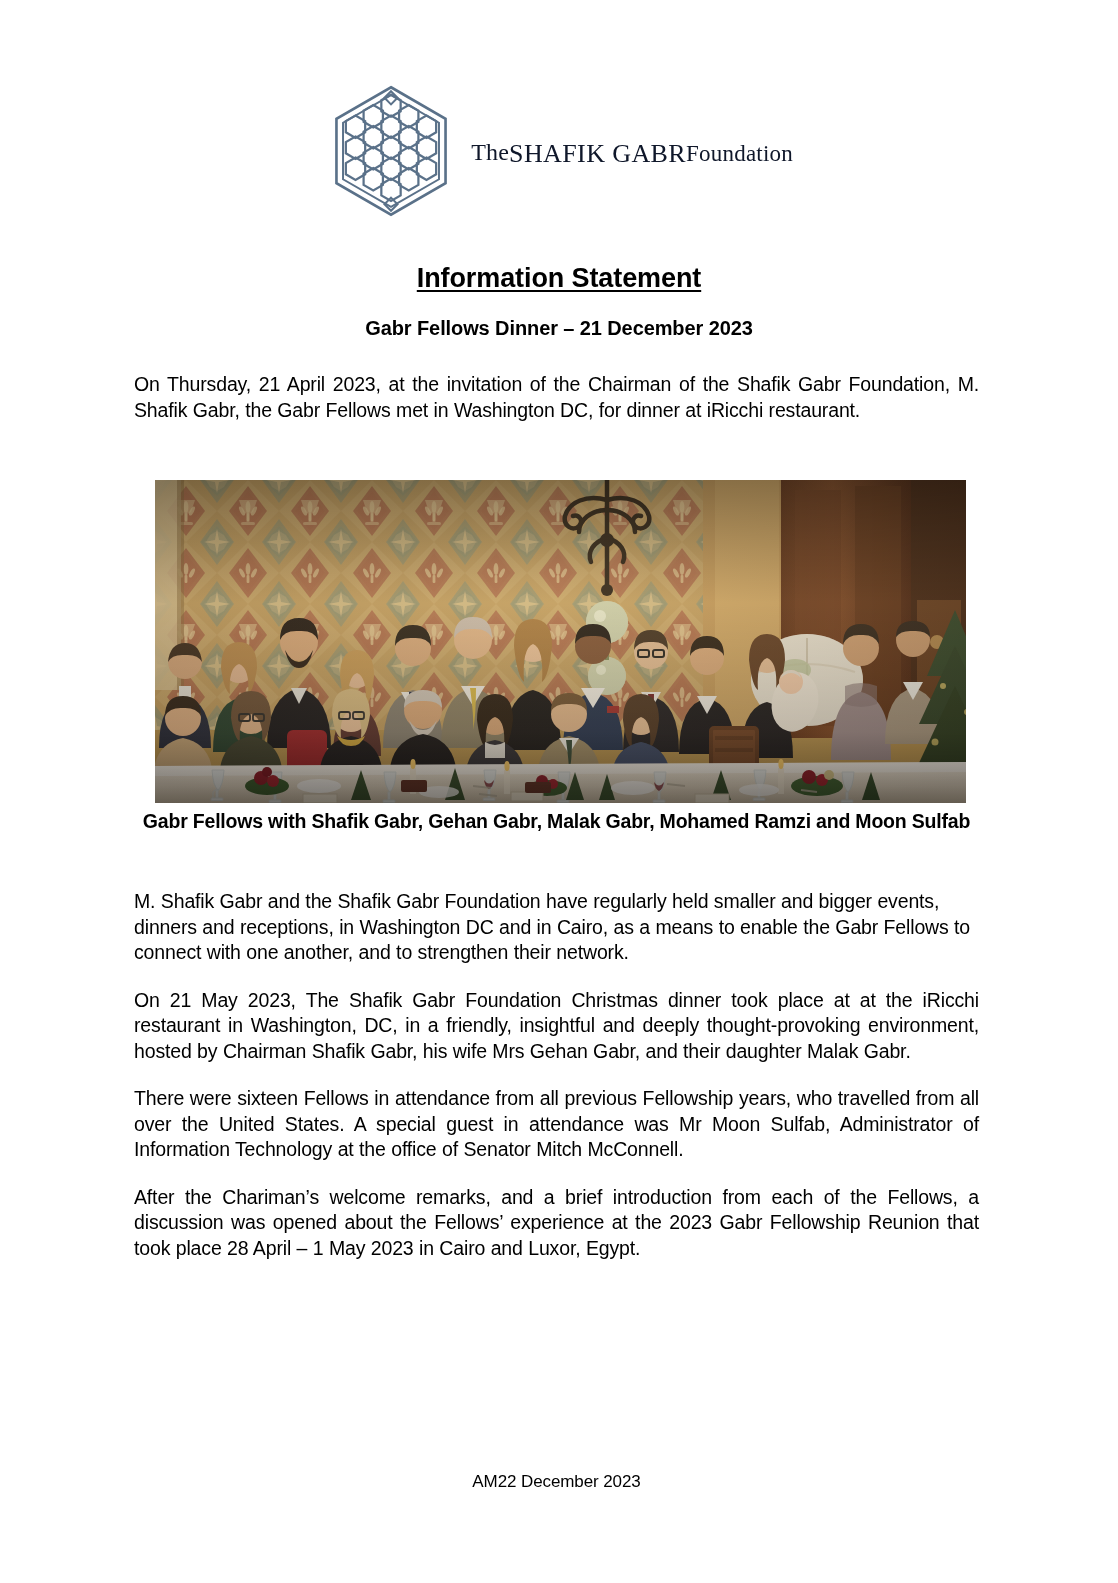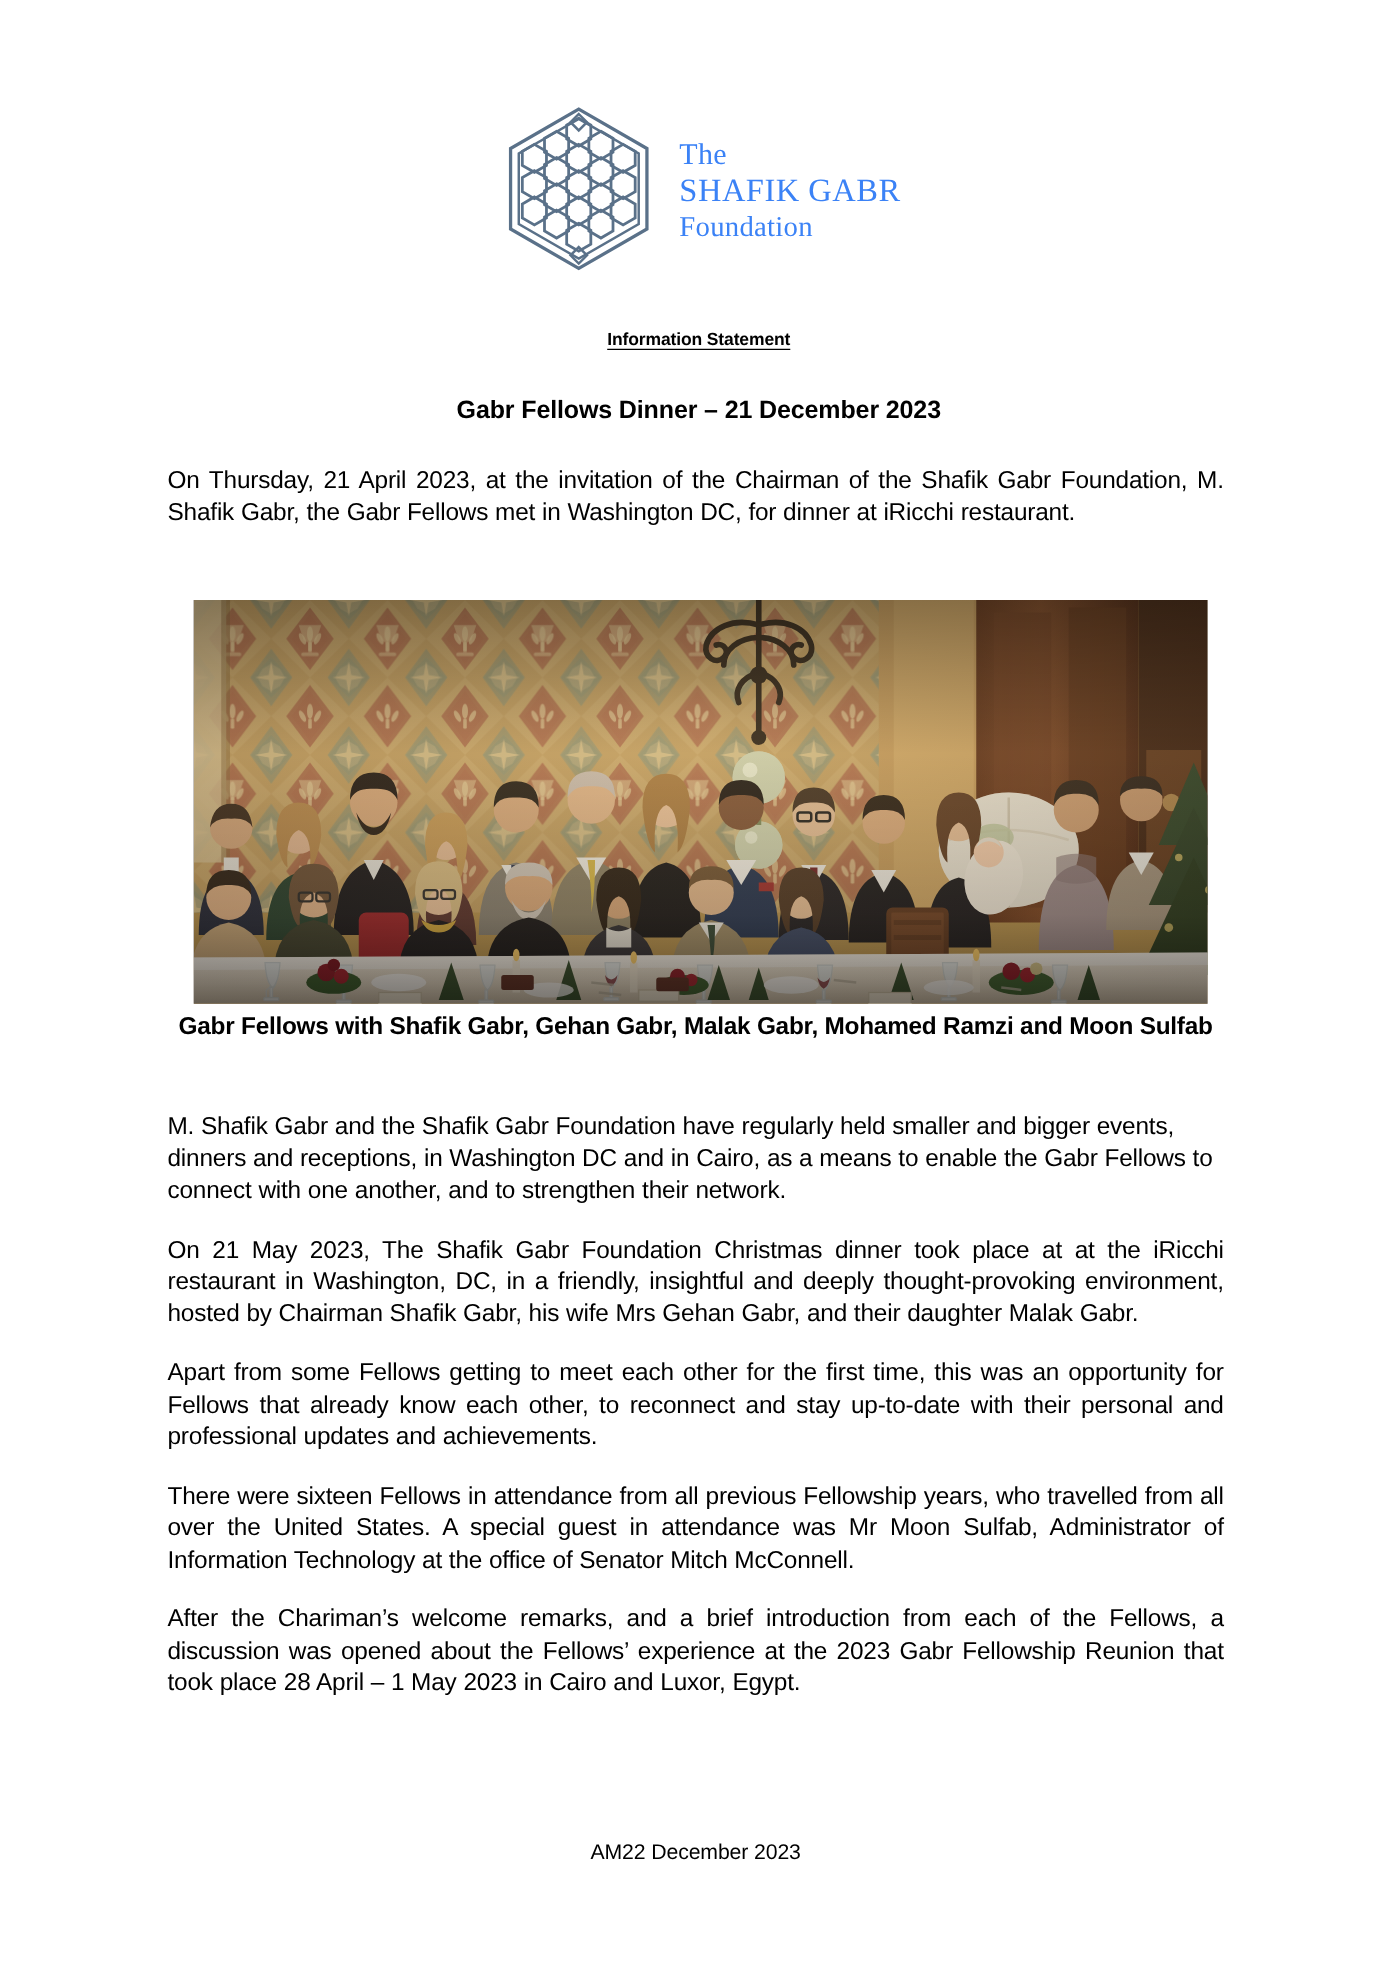--- a/index.html
+++ b/index.html
@@ -41,37 +41,38 @@
     align-items: center;
     gap: 14px;
   }
   .logo-mark {
     width: 132px;
     height: 138px;
     display: block;
   }
   .logo-words {
     display: flex;
-    flex-direction: column;
+    flex-direction: row;
     line-height: 1.06;
     font-family: "Liberation Serif", serif;
-    color: #3b82f6;
+    color: #0f172a;
     padding-top: 4px;
+    align-items: center;
   }
   .logo-the   { font-size: 24px; letter-spacing: .2px; }
   .logo-name  { font-size: 26px; letter-spacing: .4px; margin-top: 2px;}
   .logo-found { font-size: 23px; letter-spacing: .2px; margin-top: 3px;}
 
   
   .h-main {
     position: absolute;
     left: 0; top: 263px;
     width: 1118px;
     text-align: center;
-    font-size: 14px;
+    font-size: 27px;
     font-weight: bold;
     letter-spacing: -0.1px;
   }
   .h-main span { text-decoration: underline; text-underline-offset: 3px; }
 
   .h-sub {
     position: absolute;
     left: 0; top: 317px;
     width: 1118px;
     text-align: center;
@@ -607,21 +608,20 @@
       <rect x="0" y="0" width="811" height="323" fill="url(#warm)" opacity=".55"></rect>
       <rect x="0" y="0" width="811" height="323" fill="url(#vign)"></rect>
     </svg>
   </div>
 
   <div class="caption">Gabr Fellows with Shafik Gabr, Gehan Gabr, Malak Gabr, Mohamed Ramzi and Moon Sulfab</div>
 
   <div class="body-col" style="top:889px;">
     <p class="para ragged">M. Shafik Gabr and the Shafik Gabr Foundation have regularly held smaller and bigger events, dinners and receptions, in Washington DC and in Cairo, as a means to enable the Gabr Fellows to connect with one another, and to strengthen their network.</p>
     <p class="para">On 21 May 2023, The Shafik Gabr Foundation Christmas dinner took place at at the iRicchi restaurant in Washington, DC, in a friendly, insightful and deeply thought-provoking environment, hosted by Chairman Shafik Gabr, his wife Mrs Gehan Gabr, and their daughter Malak Gabr.</p>
-    <p class="para">Apart from some Fellows getting to meet each other for the first time, this was an opportunity for Fellows that already know each other, to reconnect and stay up-to-date with their personal and professional updates and achievements.</p>
     <p class="para">There were sixteen Fellows in attendance from all previous Fellowship years, who travelled from all over the United States. A special guest in attendance was Mr Moon Sulfab, Administrator of Information Technology at the office of Senator Mitch McConnell.</p>
     <p class="para last">After the Chariman’s welcome remarks, and a brief introduction from each of the Fellows, a discussion was opened about the Fellows’ experience at the 2023 Gabr Fellowship Reunion that took place 28 April – 1 May 2023 in Cairo and Luxor, Egypt.</p>
   </div>
 
   <div class="footer">
     <span>AM</span>
     <span>22 December 2023</span>
   </div>
 
 </div>

